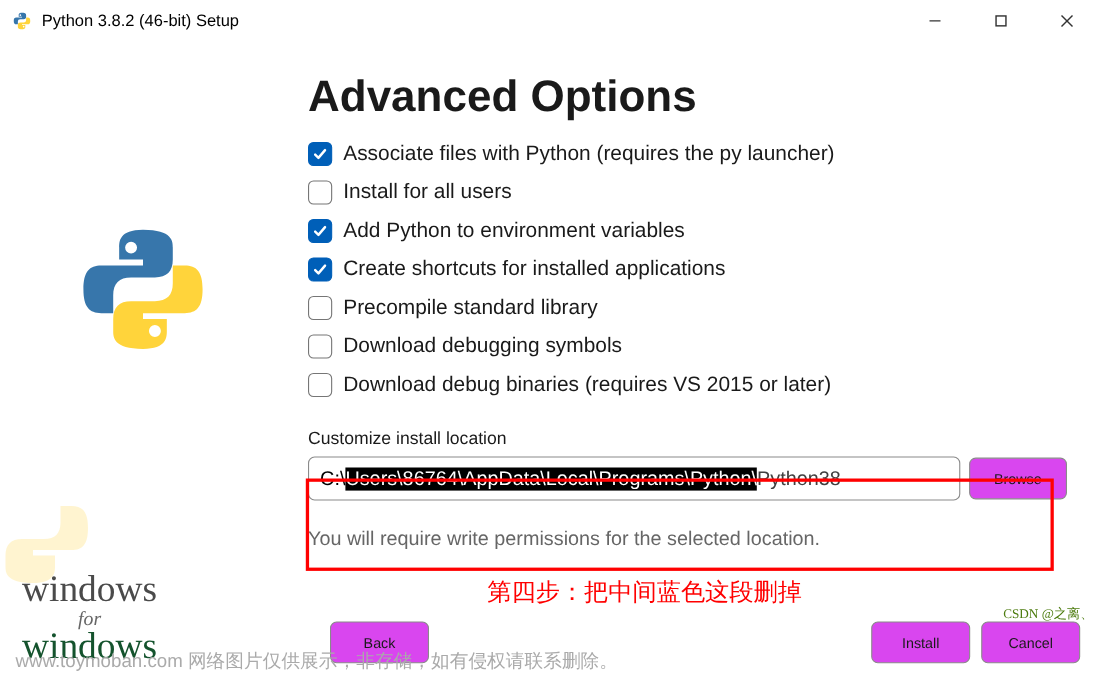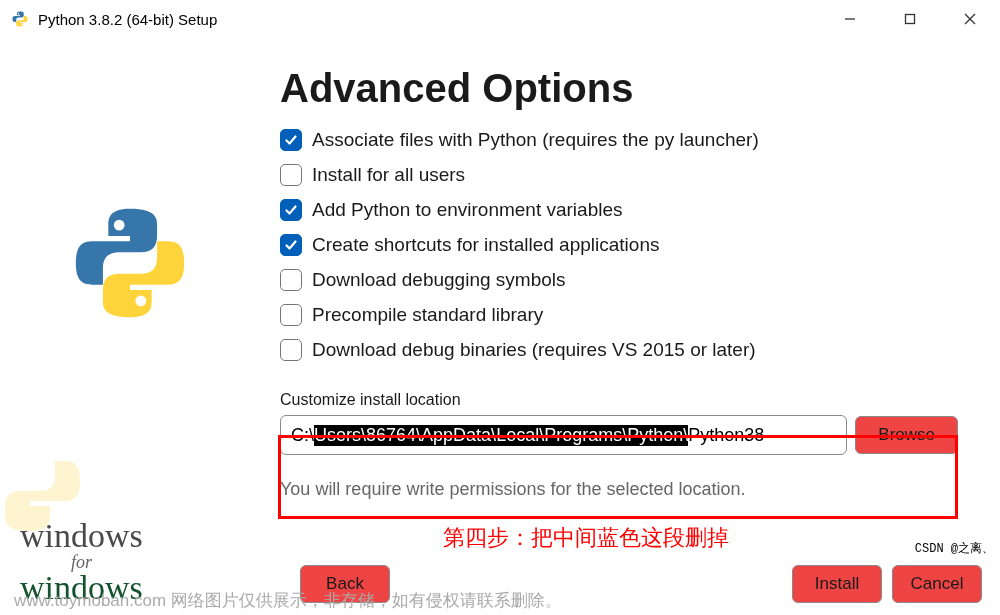--- a/index.html
+++ b/index.html
@@ -69,21 +69,21 @@
       left: 20px;
       text-align: left;
       color: #555;
       line-height: 1;
     }
     .brand-py { font-size: 34px; font-family: Georgia, serif; color:#4a4a4a; }
     .brand-for { font-size: 18px; font-family: Georgia, serif; font-style: italic; color:#666; text-align:center; }
     .brand-win { font-size: 34px; font-family: Georgia, serif; color:#14532d; }
     .main {
       flex: 1;
-      padding: 28px 42px 0 20px;
+      padding: 28px 30px 0 20px;
       position: relative;
     }
     .main-title {
       font-size: 40px;
       font-weight: 600;
       color: #1a1a1a;
       margin-bottom: 18px;
     }
     .options { }
     .opt-row {
@@ -133,28 +133,28 @@
       align-items: center;
       font-size: 18px;
       overflow: hidden;
       white-space: nowrap;
     }
     .path-prefix { color: #000; }
     .path-sel {
       background: #000000;
       color: #fff;
     }
-    .path-suffix { color: #000000; }
+    .path-suffix { color: #404040; }
     .btn {
       height: 38px;
       border: 1.5px solid #8a8a8a;
       border-radius: 6px;
-      background: #ef4444;
+      background: #d946ef;
       padding: 0 22px;
-      font-size: 17px;
+      font-size: 13px;
       color: #1a1a1a;
       display: inline-flex;
       align-items: center;
       justify-content: center;
       cursor: pointer;
     }
     .perm-note {
       font-size: 18px;
       color: #666;
       margin-top: 24px;
@@ -185,37 +185,37 @@
       position: absolute;
       left: 14px;
       bottom: 3px;
       font-size: 17px;
       color: #aaa;
       font-family: sans-serif;
     }
     .watermark-right {
       position: absolute;
       right: 6px;
-      bottom: 58px;
+      bottom: 48px;
       font-size: 12px;
-      color: #000000;
-      font-family: Liberation Mono, monospace;
+      color: #4d7c0f;
+      font-family: Liberation Serif, serif;
     }
   </style>
 </head>
 <body>
 
 <div class="titlebar">
   <span class="title-icon">
     <svg width="18" height="18" viewBox="0 0 24 24">
         <path fill="#3776ab" d="M12 2C8 2 8 4 8 5v2h4v1H5c-2 0-3 1-3 4s1 4 3 4h2v-3c0-2 1-3 3-3h4c2 0 3-1 3-3V5c0-1 0-3-5-3zm-2 2a1 1 0 110 2 1 1 0 010-2z"></path>
         <path fill="#ffd43b" d="M12 22c4 0 4-2 4-3v-2h-4v-1h7c2 0 3-1 3-4s-1-4-3-4h-2v3c0 2-1 3-3 3h-4c-2 0-3 1-3 3v2c0 1 0 3 5 3zm2-2a1 1 0 110-2 1 1 0 010 2z"></path>
       </svg>
   </span>
-  <span class="title-text">Python 3.8.2 (64-bit) Setup</span>
+  <span class="title-text">Python 3.8.2 (46-bit) Setup</span>
   <div class="win-controls">
     <div class="win-btn">
       <svg width="14" height="14" viewBox="0 0 14 14">
           <line x1="2" y1="7" x2="12" y2="7" stroke="#333" stroke-width="1.3"></line>
         </svg>
     </div>
     <div class="win-btn">
       <svg width="14" height="14" viewBox="0 0 14 14">
           <rect x="2.5" y="2.5" width="9" height="9" fill="none" stroke="#333" stroke-width="1.3"></rect>
         </svg>
@@ -276,25 +276,25 @@
         <div class="opt-row">
           <div class="checkbox checked">
             <svg width="14" height="14" viewBox="0 0 14 14">
               <polyline points="2.5,7.5 5.5,10.5 11.5,3.5" fill="none" stroke="#fff" stroke-width="2.2" stroke-linecap="round" stroke-linejoin="round"></polyline>
             </svg>
           </div>
           <span class="opt-label">Create shortcuts for installed applications</span>
         </div>
         <div class="opt-row">
           <div class="checkbox"></div>
+          <span class="opt-label">Precompile standard library</span>
+        </div>
+        <div class="opt-row">
+          <div class="checkbox"></div>
           <span class="opt-label">Download debugging symbols</span>
-        </div>
-        <div class="opt-row">
-          <div class="checkbox"></div>
-          <span class="opt-label">Precompile standard library</span>
         </div>
         <div class="opt-row">
           <div class="checkbox"></div>
           <span class="opt-label">Download debug binaries (requires VS 2015 or later)</span>
         </div>
       </div>
 
     <div class="customize-section">
       <div class="cust-label">Customize install location</div>
       <div class="path-row">

